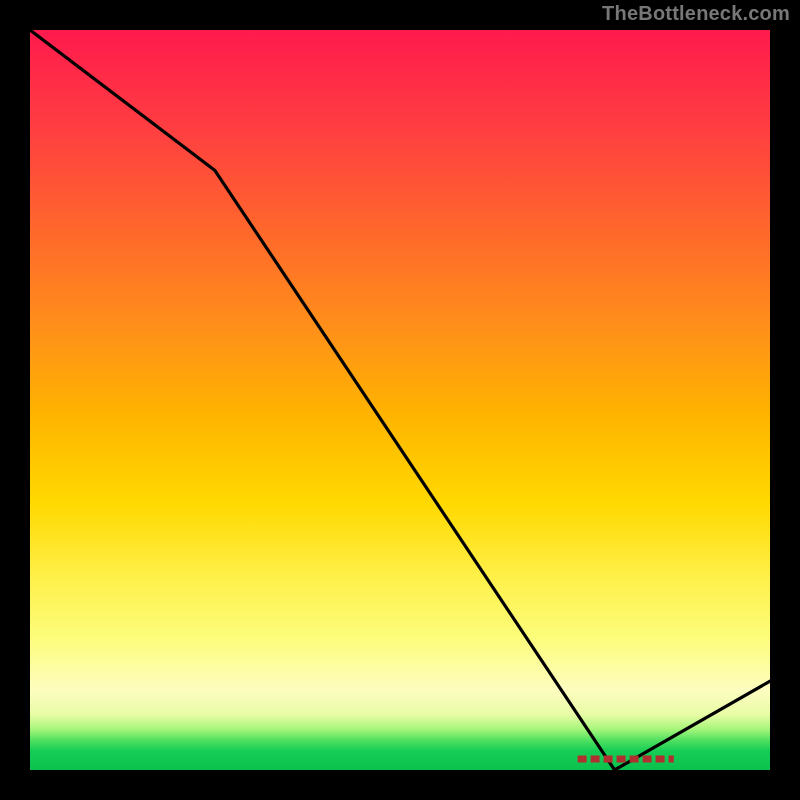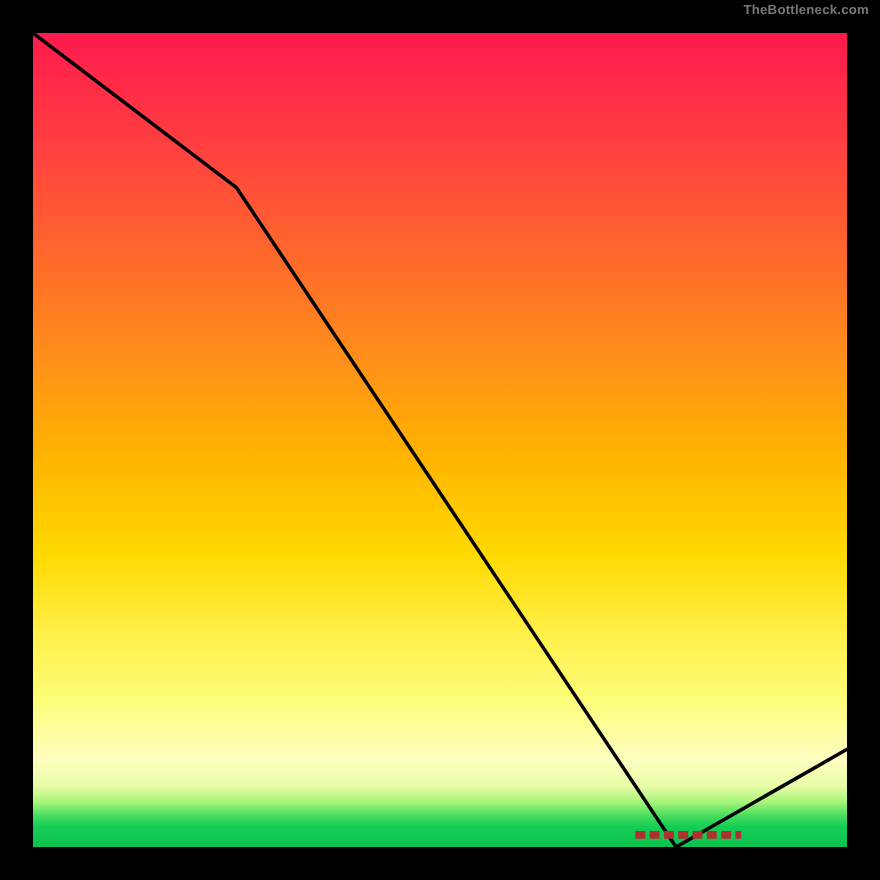--- a/index.html
+++ b/index.html
@@ -15,21 +15,21 @@
     position: relative;
     width: 800px;
     height: 800px;
     background: #000;
   }
   .watermark {
     position: absolute;
     top: 2px;
     right: 10px;
     color: #777;
-    font-size: 12px;
+    font-size: 20px;
     font-weight: 600;
     letter-spacing: 0.2px;
   }
   .plot-area {
     position: absolute;
     left: 30px;
     top: 30px;
     width: 740px;
     height: 740px;
     overflow: hidden;

